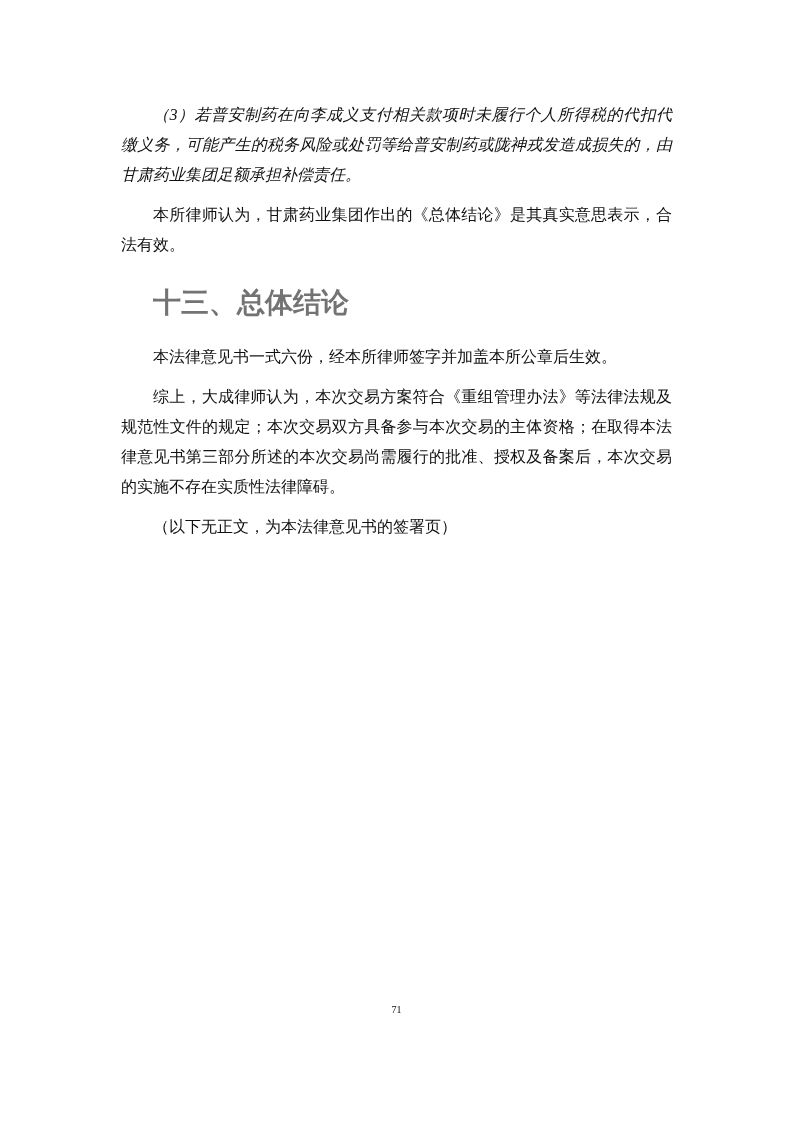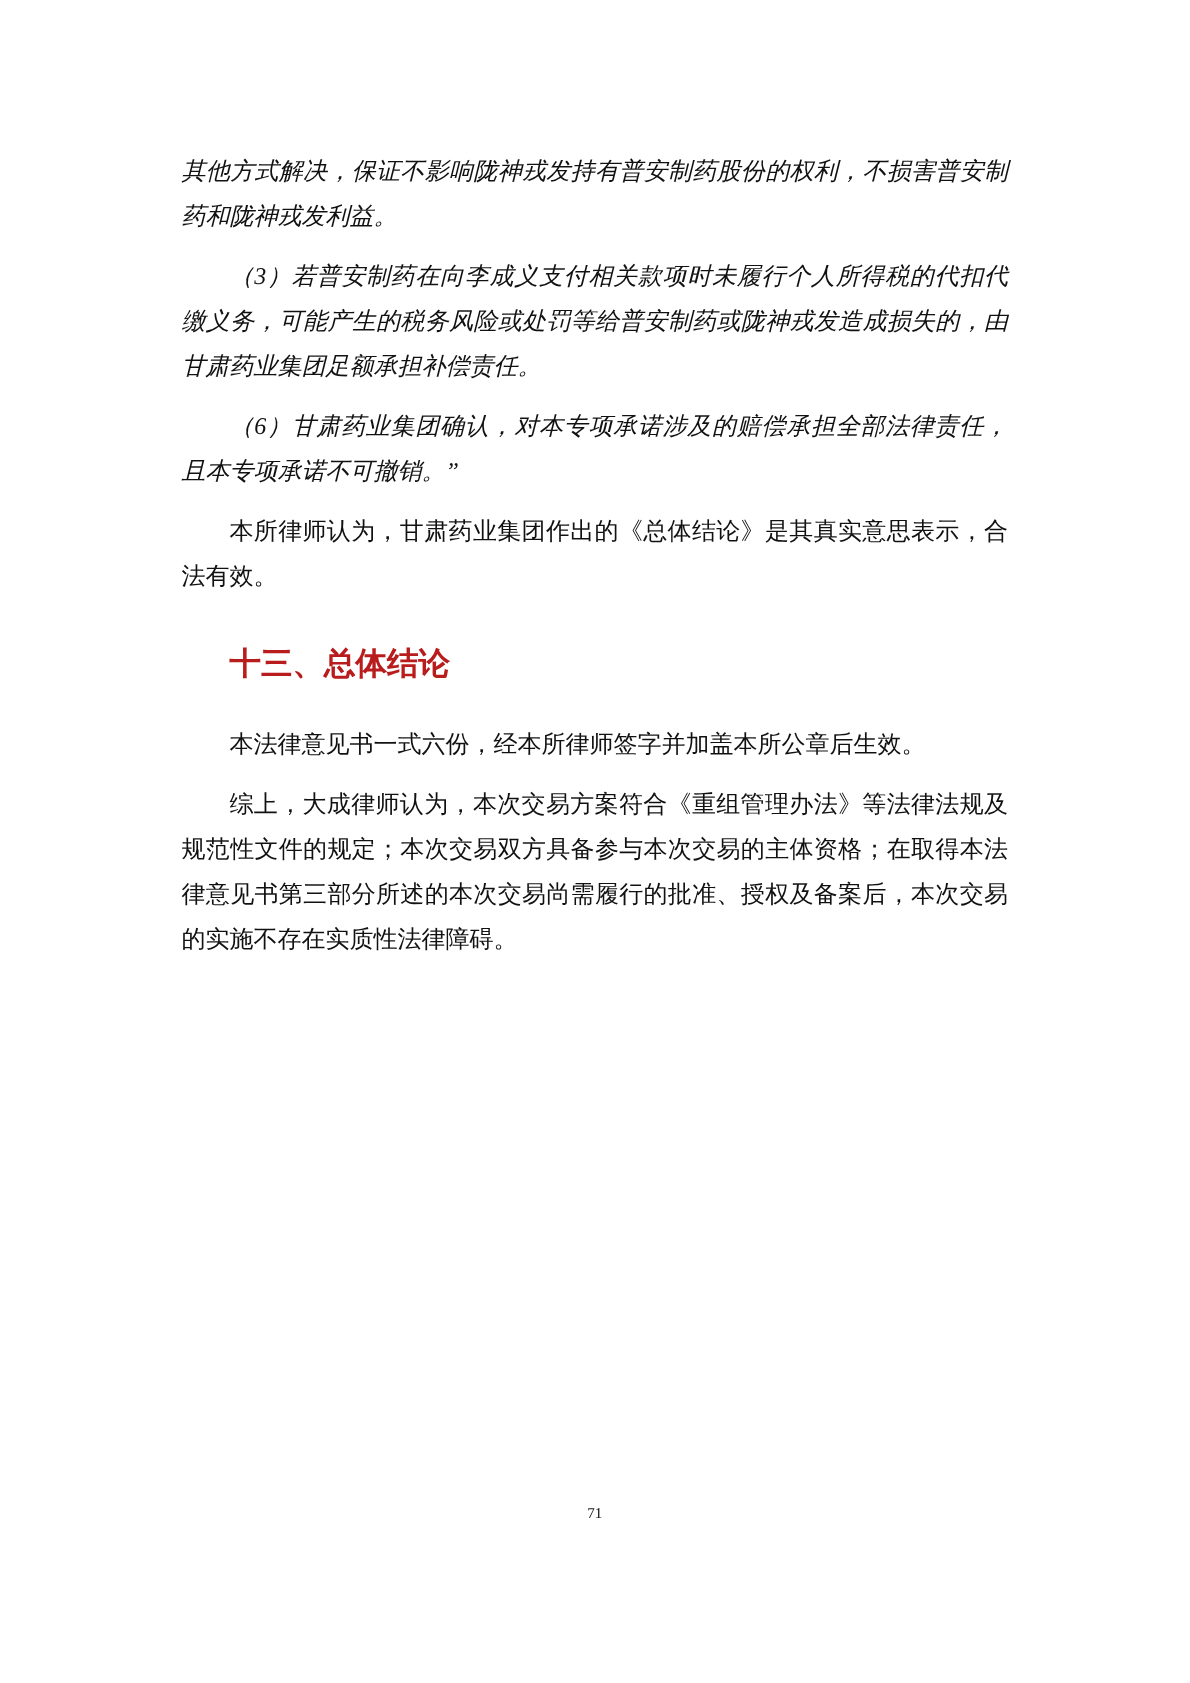--- a/index.html
+++ b/index.html
@@ -30,55 +30,54 @@
     .page p.no-indent {
       text-indent: 0;
     }
     
     .page p.quote {
       font-style: italic;
     }
     h2.section-heading {
       margin: 28px 0 24px 0;
       padding: 0;
-      font-size: 21px;
+      font-size: 28px;
       line-height: 30px;
       font-weight: bold;
       text-indent: 32px;
       font-family: "Liberation Sans", sans-serif;
-      color: #b91c1c;
+      color: #737373;
     }
     .page-number {
       position: absolute;
       left: 0;
       right: 0;
       top: 1000px;
       text-align: center;
       font-size: 10px;
       line-height: 20px;
       color: #111111;
       font-family: "Liberation Serif", serif;
     }
   </style>
 </head>
 <body>
 
 <div class="page">
 
-  <p class="quote no-indent">其他方式解决，保证不影响陇神戎发持有普安制药股份的权利，不损害普安制药和陇神戎发利益。</p>
 
   <p class="quote">（3）若普安制药在向李成义支付相关款项时未履行个人所得税的代扣代缴义务，可能产生的税务风险或处罚等给普安制药或陇神戎发造成损失的，由甘肃药业集团足额承担补偿责任。</p>
 
-  <p class="quote">（6）甘肃药业集团确认，对本专项承诺涉及的赔偿承担全部法律责任，且本专项承诺不可撤销。”</p>
 
   <p>本所律师认为，甘肃药业集团作出的《总体结论》是其真实意思表示，合法有效。</p>
 
 
   <h2 class="section-heading">十三、总体结论</h2>
 
   <p>本法律意见书一式六份，经本所律师签字并加盖本所公章后生效。</p>
 
   <p>综上，大成律师认为，本次交易方案符合《重组管理办法》等法律法规及规范性文件的规定；本次交易双方具备参与本次交易的主体资格；在取得本法律意见书第三部分所述的本次交易尚需履行的批准、授权及备案后，本次交易的实施不存在实质性法律障碍。</p>
 
+  <p>（以下无正文，为本法律意见书的签署页）</p>
 
   <div class="page-number">71</div>
 
 </div>
 
 </body></html>

